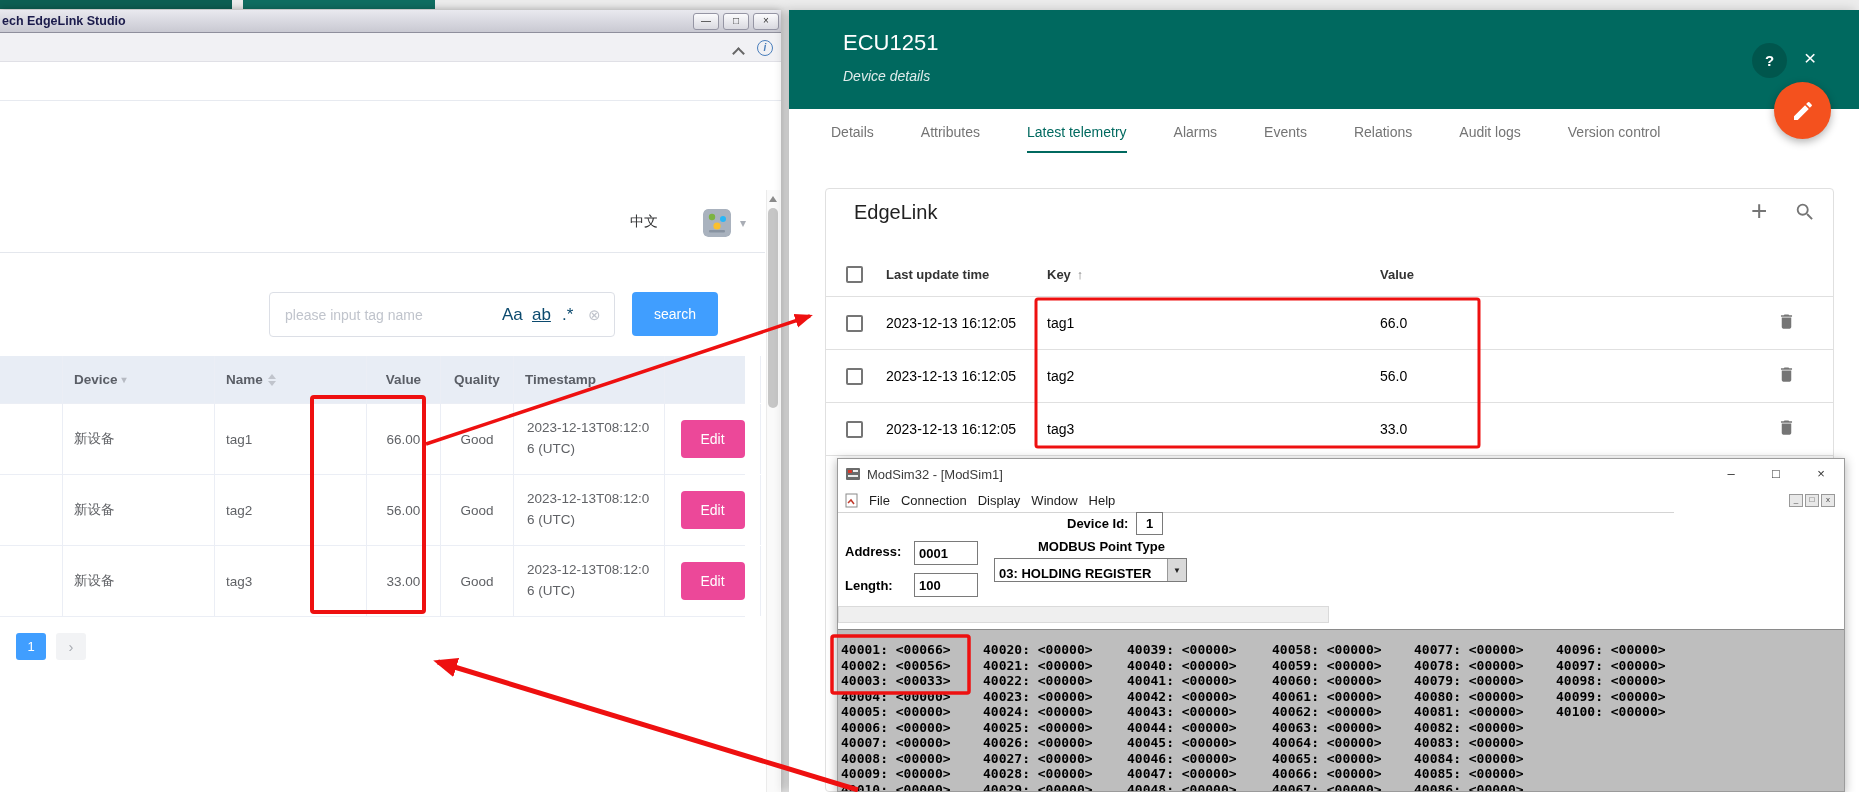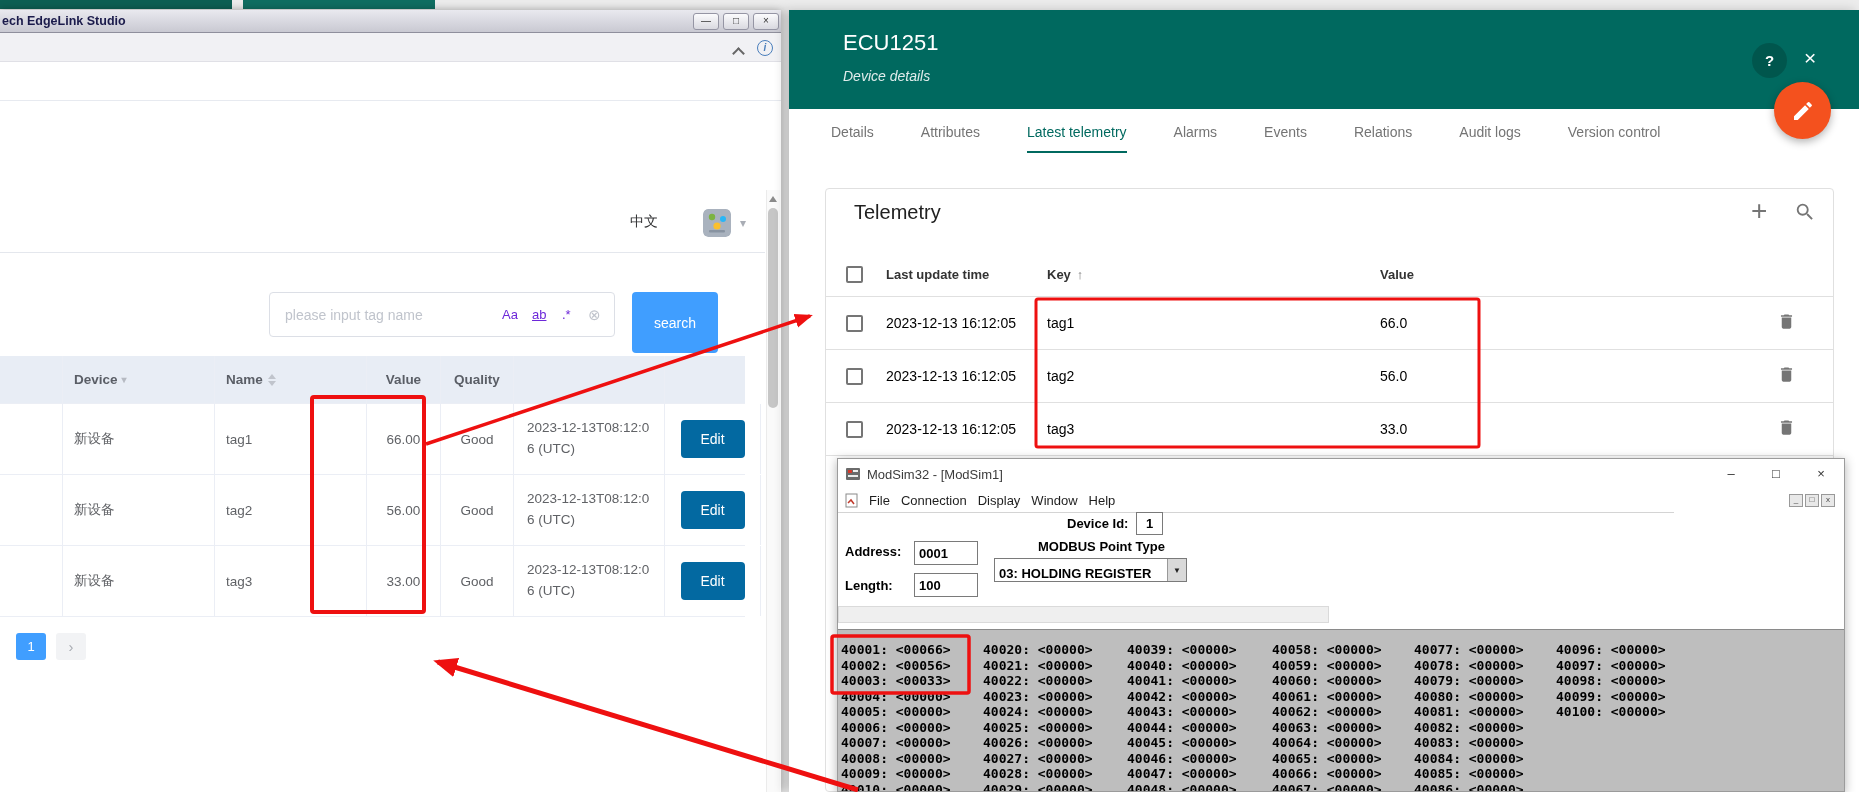--- a/index.html
+++ b/index.html
@@ -37,24 +37,24 @@
   .avatar { position:absolute; left:703px; top:199px; width:28px; height:28px; border-radius:5px; overflow:hidden; }
   .user-caret { position:absolute; left:740px; top:206px; font-size:12px; color:#A9ADB5; }
 
   
   .search-wrap { position:absolute; left:269px; top:282px; width:346px; height:45px; }
   .search-input { width:346px; height:45px; border:1px solid #DCDFE6; border-radius:4px;
     font-size:14px; color:#606266; padding:0 110px 0 15px; outline:none;
     font-family:"Liberation Sans",sans-serif; }
   .search-input::placeholder { color:#C0C4CC; }
   .stool { position:absolute; top:0; height:45px; display:flex; align-items:center;
-    font-size:13px; color:#6d28d9; }
+    font-size:17px; color:#0c4a6e; }
   .st-case { left:233px; } .st-word { left:263px; text-decoration:underline; }
   .st-regex { left:293px; } .st-clear { left:319px; font-size:15px; color:#C0C4CC; }
-  .search-btn { position:absolute; left:632px; top:282px; width:86px; height:61px;
+  .search-btn { position:absolute; left:632px; top:282px; width:86px; height:44px;
     background:#409EFF; color:#fff; border:none; border-radius:4px; font-size:14px;
     font-family:"Liberation Sans",sans-serif; }
 
   
   .ltable { position:absolute; left:0; top:346px; width:745px; }
   .lt-grid { display:grid; grid-template-columns:47px 152px 152px 74px 73px 151px 96px;
     border-bottom:1px solid #EBEEF5;padding-left:16px; }
   .lt-head { background:#E8EDF5; height:48px; }
   .lt-head .lt-cell { font-weight:bold; color:#5A5E66; }
   .lt-row { height:71px; background:#fff; }
@@ -63,21 +63,21 @@
   .lt-cell:first-child { padding-left:0; }
   .lt-cell.ctr { justify-content:center; padding-left:0; }
   .lt-cell.ts { line-height:1.55; word-break:break-all; padding-right:12px; padding-left:13px; }
   .lt-cell.actions { justify-content:center; padding-left:0; border-right:1px solid #EBEEF5; }
   .caret-dn { font-size:10px; color:#B6BAC2; margin-left:4px; }
   .sort-stack { display:inline-flex; flex-direction:column; margin-left:5px; gap:2px; }
   .tri-up { width:0; height:0; border-left:4px solid transparent; border-right:4px solid transparent;
     border-bottom:5px solid #C0C4CC; }
   .tri-dn { width:0; height:0; border-left:4px solid transparent; border-right:4px solid transparent;
     border-top:5px solid #C0C4CC; }
-  .edit-btn { width:64px; height:38px; background:#0369a1; border:none; border-radius:4px;
+  .edit-btn { width:64px; height:38px; background:#ec4899; border:none; border-radius:4px;
     color:#fff; font-size:14px; font-family:"Liberation Sans",sans-serif; }
 
   
   .pg-cur { position:absolute; left:16px; top:623px; width:30px; height:27px; background:#409EFF;
     color:#fff; font-size:13px; border-radius:3px; display:flex; align-items:center; justify-content:center; }
   .pg-next { position:absolute; left:56px; top:623px; width:30px; height:27px; background:#F2F3F5;
     color:#A8ABB2; font-size:15px; border-radius:3px; display:flex; align-items:center; justify-content:center; }
 
   
   .sbar { position:absolute; left:766px; top:180px; width:14px; height:602px; background:#FAFAFA;
@@ -215,20 +215,21 @@
         </div>
         <div class="lt-cell">
           <span>Name</span>
           <span class="sort-stack">
             <span class="tri-up"></span>
               <span class="tri-dn"></span>
           </span>
         </div>
         <div class="lt-cell ctr">Value</div>
         <div class="lt-cell ctr">Quality</div>
+        <div class="lt-cell">Timestamp</div>
         <div class="lt-cell actions"></div>
       </div>
       <div>
 
           <div class="lt-grid lt-row">
             <div class="lt-cell"></div>
             <div class="lt-cell">新设备</div>
             <div class="lt-cell">tag1</div>
             <div class="lt-cell ctr">66.00</div>
             <div class="lt-cell ctr">Good</div>
@@ -298,21 +299,21 @@
         <div class="tab">Events</div>
 
         <div class="tab">Relations</div>
 
         <div class="tab">Audit logs</div>
 
         <div class="tab">Version control</div>
       </div>
 
     <div class="tb-card">
-      <div class="tb-title">Telemetry</div>
+      <div class="tb-title">EdgeLink</div>
       <div class="plus-ic">+</div>
       <div class="srch-ic">
         <svg width="22" height="22" viewBox="0 0 24 24">
           <path d="M15.5 14h-.79l-.28-.27A6.47 6.47 0 0 0 16 9.5 6.5 6.5 0 1 0 9.5 16c1.61 0 3.09-.59 4.23-1.57l.27.28v.79l5 4.99L20.49 19l-4.99-5zm-6 0C7.01 14 5 11.99 5 9.5S7.01 5 9.5 5 14 7.01 14 9.5 11.99 14 9.5 14z" fill="#757575"></path>
         </svg>
       </div>
       <div class="tele-head">
         <div>
             <div class="cbx"></div>
           </div>

